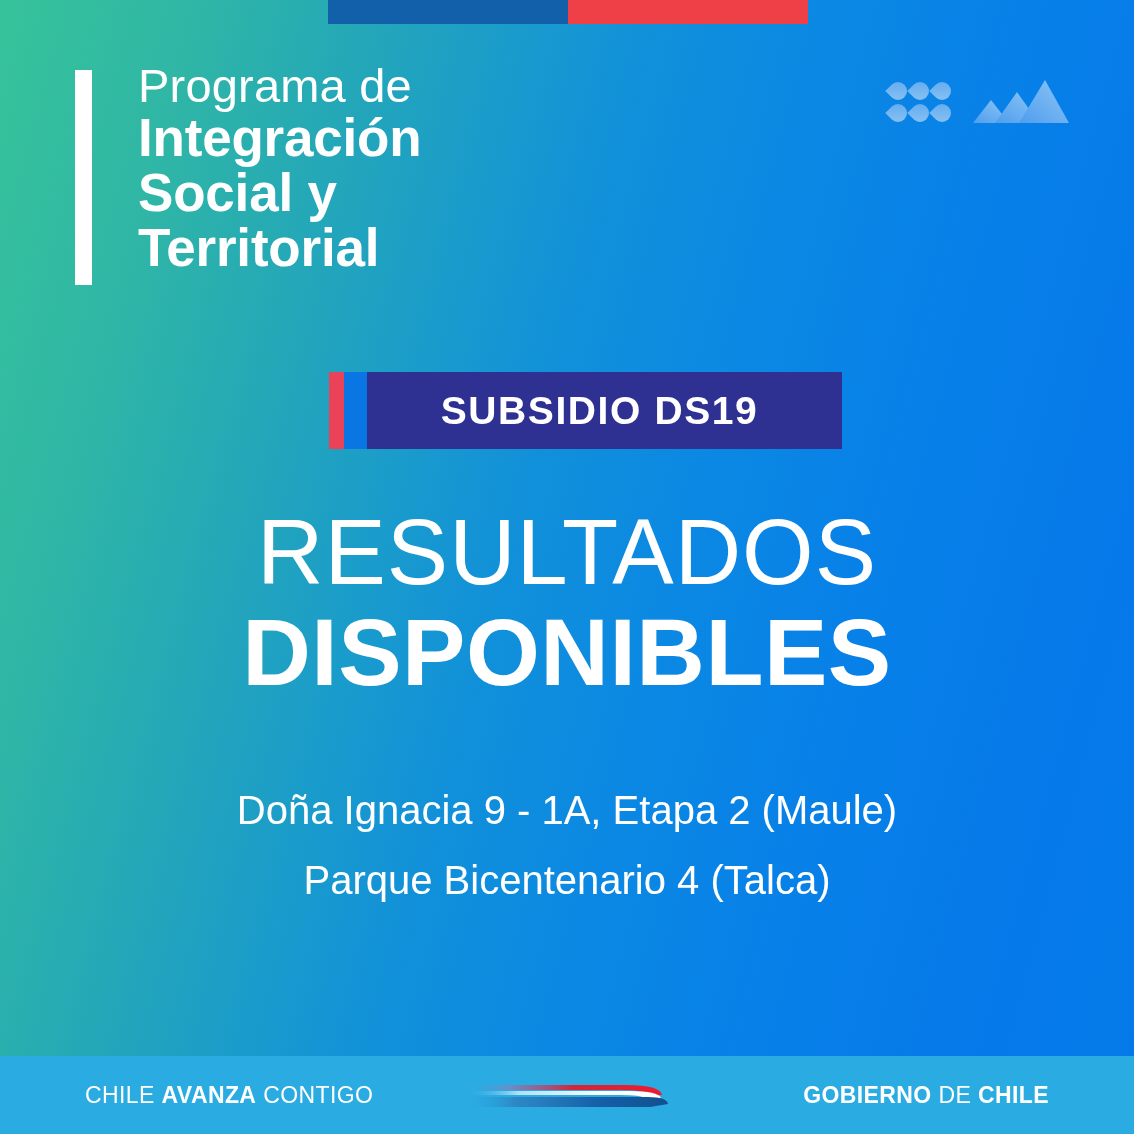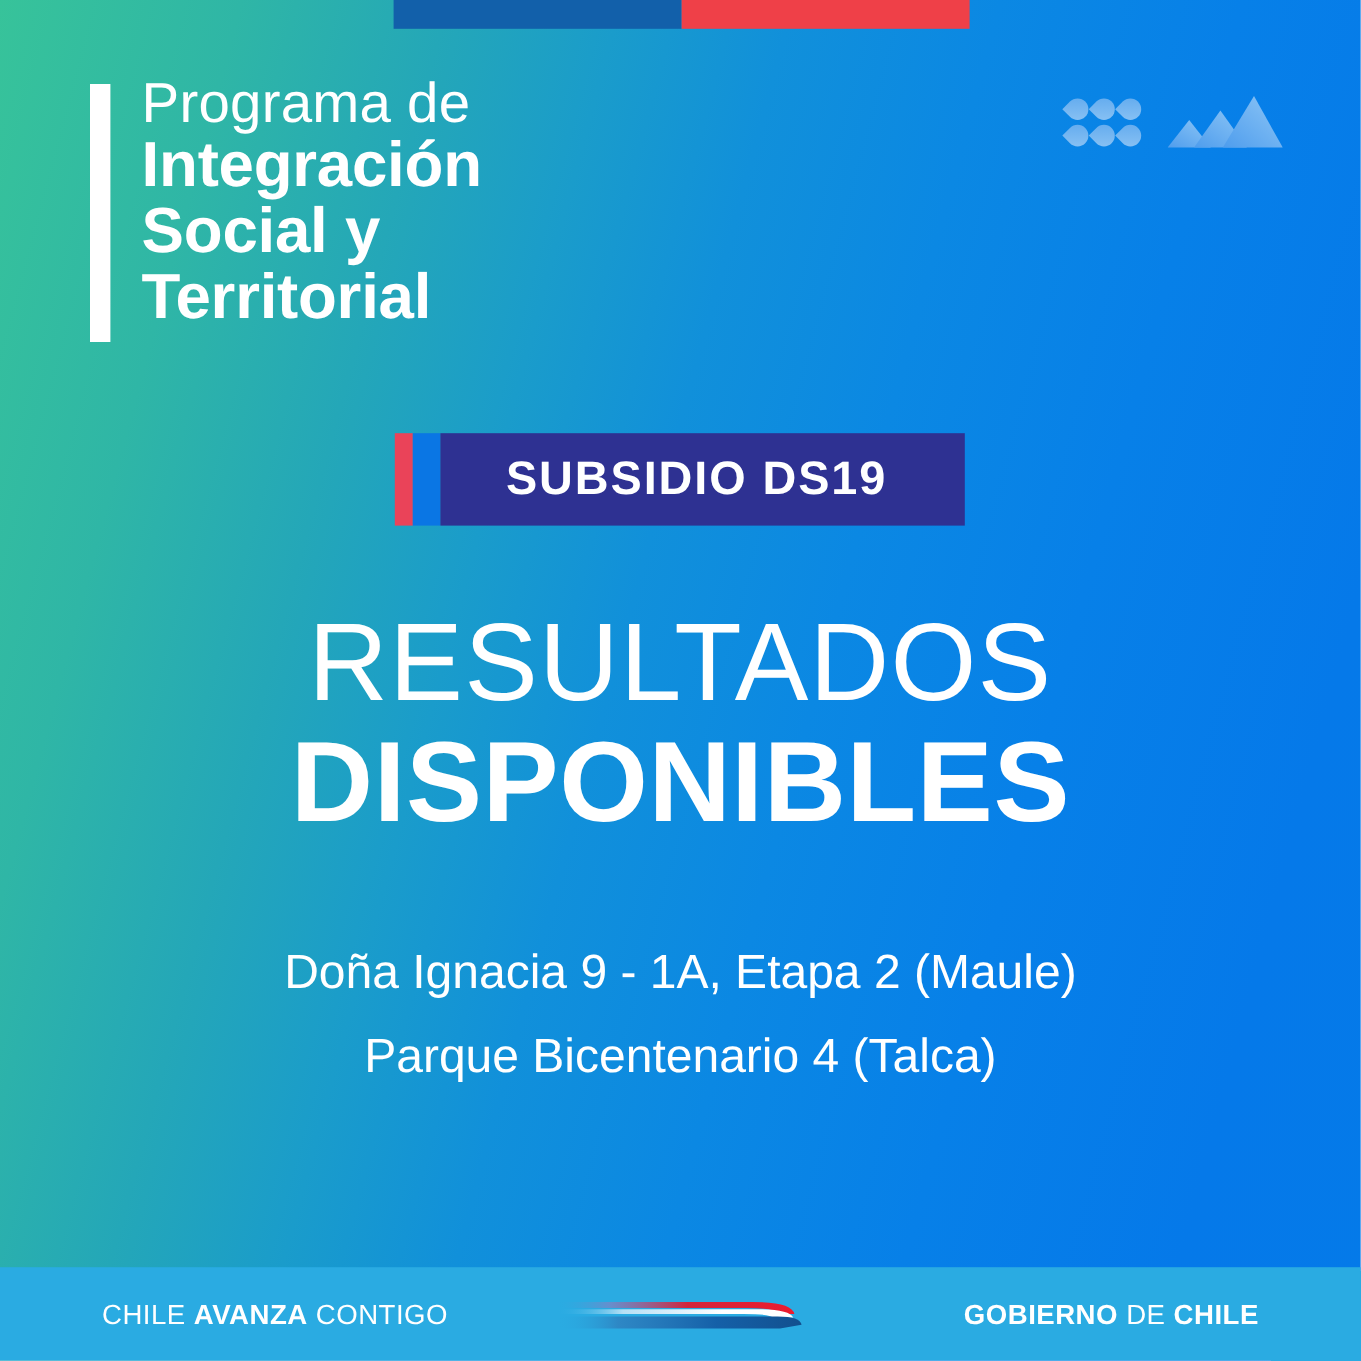--- a/index.html
+++ b/index.html
@@ -40,20 +40,21 @@
   .topbar .seg-blue { width: 50%; height: 100%; background: #1260aa; }
   .topbar .seg-red  { width: 50%; height: 100%; background: #ef4048; }
 
   
   .logo-block {
     position: absolute;
     top: 62px;
     left: 75px;
     display: flex;
     align-items: flex-start;
+    gap: 20px;
   }
   .logo-bar {
     width: 17px;
     height: 215px;
     background: #ffffff;
     margin-right: 26px;
     margin-top: 8px;
     flex: none;
   }
   .logo-text { color: #ffffff; }
@@ -93,23 +94,23 @@
     height: 18px;
     background: linear-gradient(135deg, #5fa9ee 0%, #8dc4f4 100%);
     border-radius: 50% 50% 50% 0;
     transform: rotate(45deg);
   }
   .mountains { display: block; }
 
   
   .badge {
     position: absolute;
-    top: 361px;
+    top: 372px;
     left: 329px;
-    width: 475px;
+    width: 513px;
     height: 77px;
     display: flex;
     align-items: stretch;
   }
   .badge-stripe-red  { width: 15px; background: #ea4359; }
   .badge-stripe-blue { width: 23px; background: #0a76e4; }
   .badge-body {
     flex: 1;
     background: #2e3192;
     display: flex;

